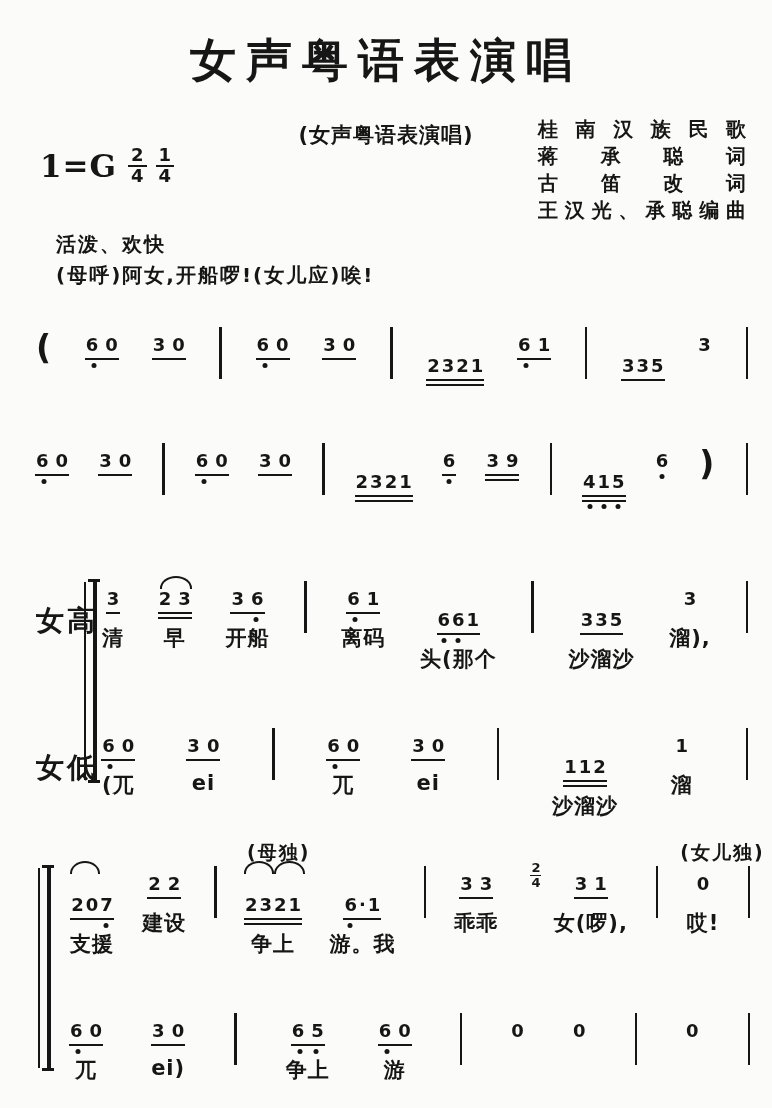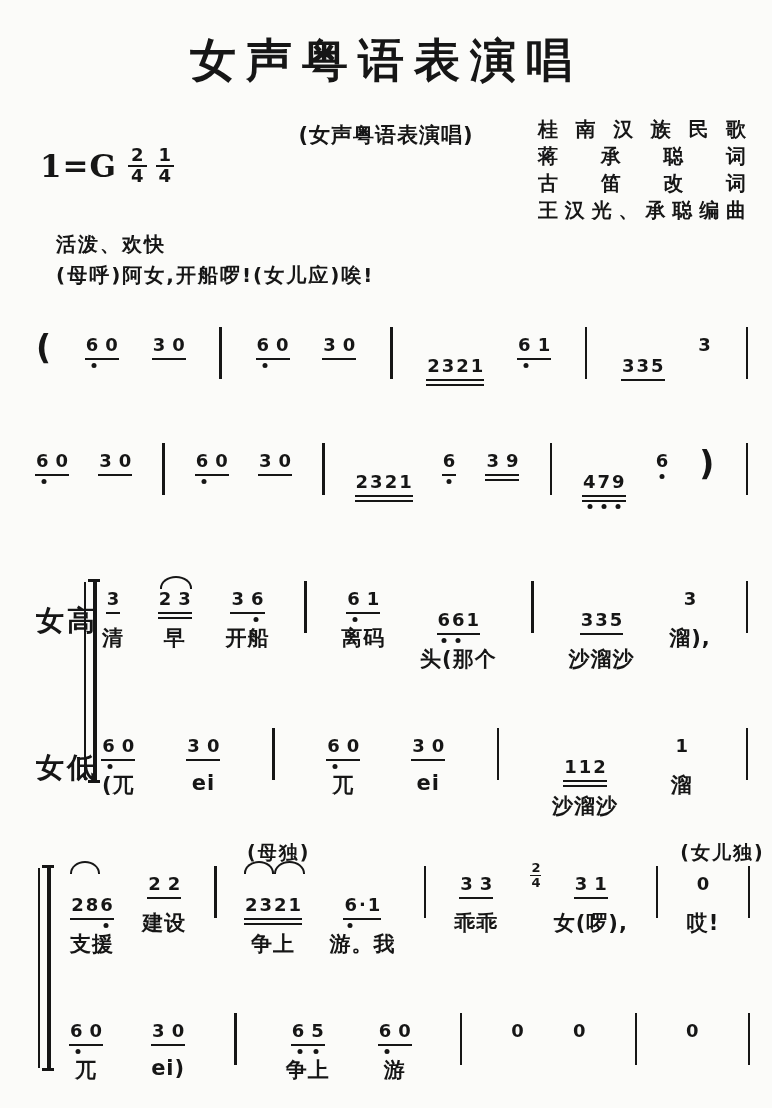--- a/index.html
+++ b/index.html
@@ -126,21 +126,21 @@
             <span class="grp"><span class="dgwrap"><span class="dg">60</span><i class="ul u0"></i><i class="odot" style="left: 25%; bottom: -12.5px;"></i></span></span>
             <span class="grp"><span class="dgwrap"><span class="dg">30</span><i class="ul u0"></i></span></span>
             <span class="bar"></span>
             <span class="grp"><span class="dgwrap"><span class="dg">60</span><i class="ul u0"></i><i class="odot" style="left: 25%; bottom: -12.5px;"></i></span></span>
             <span class="grp"><span class="dgwrap"><span class="dg">30</span><i class="ul u0"></i></span></span>
             <span class="bar"></span>
             <span class="grp"><span class="dgwrap"><span class="dg tight">2321</span><i class="ul u0"></i><i class="ul u1"></i></span></span>
             <span class="grp"><span class="dgwrap"><span class="dg">6</span><i class="ul u0"></i><i class="odot" style="left: 50%; bottom: -12.5px;"></i></span></span>
             <span class="grp"><span class="dgwrap"><span class="dg">39</span><i class="ul u0"></i><i class="ul u1"></i></span></span>
             <span class="bar"></span>
-            <span class="grp"><span class="dgwrap"><span class="dg tight">479</span><i class="ul u0"></i><i class="ul u1"></i><i class="odot" style="left: 16.6667%; bottom: -17px;"></i><i class="odot" style="left: 50%; bottom: -17px;"></i><i class="odot" style="left: 83.3333%; bottom: -17px;"></i></span></span>
+            <span class="grp"><span class="dgwrap"><span class="dg tight">415</span><i class="ul u0"></i><i class="ul u1"></i><i class="odot" style="left: 16.6667%; bottom: -17px;"></i><i class="odot" style="left: 50%; bottom: -17px;"></i><i class="odot" style="left: 83.3333%; bottom: -17px;"></i></span></span>
             <span class="grp"><span class="dgwrap"><span class="dg">6</span><i class="odot" style="left: 50%; bottom: -8px;"></i></span></span>
             <span class="paren">)</span>
             <span class="bar"></span>
           </div>
         </div>
       </div>
       <div class="system sys2">
         <div class="sysbracket"></div>
         <div class="vrow row0">
           <div class="vlabel">女高</div>
@@ -169,21 +169,21 @@
             <span class="grp"><span class="dgwrap"><span class="dg tight">112</span><i class="ul u0"></i><i class="ul u1"></i></span><div class="lyr">沙溜沙</div></span>
             <span class="grp"><span class="dgwrap"><span class="dg">1</span></span><div class="lyr">溜</div></span>
             <span class="bar"></span>
           </div>
         </div>
       </div>
       <div class="system sys3">
         <div class="sysbracket"></div>
         <div class="vrow row0">
           <div class="notes">
-            <span class="grp"><span class="dgwrap"><span class="dg tight">286</span><i class="ul u0"></i><i class="odot" style="left: 83.3333%; bottom: -12.5px;"></i><i class="slur" style="left: -2%; width: 62%;"></i></span><div class="lyr">支援</div></span>
+            <span class="grp"><span class="dgwrap"><span class="dg tight">207</span><i class="ul u0"></i><i class="odot" style="left: 83.3333%; bottom: -12.5px;"></i><i class="slur" style="left: -2%; width: 62%;"></i></span><div class="lyr">支援</div></span>
             <span class="grp"><span class="dgwrap"><span class="dg">22</span><i class="ul u0"></i></span><div class="lyr">建设</div></span>
             <span class="bar"></span>
             <span class="grp"><span class="dgwrap"><span class="dg tight">2321</span><i class="ul u0"></i><i class="ul u1"></i><i class="slur" style="left: -2%; width: 47%;"></i><i class="slur" style="left: 52%; width: 47%;"></i></span><div class="ann">(母独)</div><div class="lyr">争上</div></span>
             <span class="grp"><span class="dgwrap"><span class="dg tight">6·1</span><i class="ul u0"></i><i class="odot" style="left: 16.6667%; bottom: -12.5px;"></i></span><div class="lyr">游。我</div></span>
             <span class="bar"></span>
             <span class="grp"><span class="dgwrap"><span class="dg">33</span><i class="ul u0"></i></span><div class="lyr">乖乖</div></span>
             <span class="tschange">
               <span class="tsn">2</span>
               <span class="tsd">4</span>
             </span>

